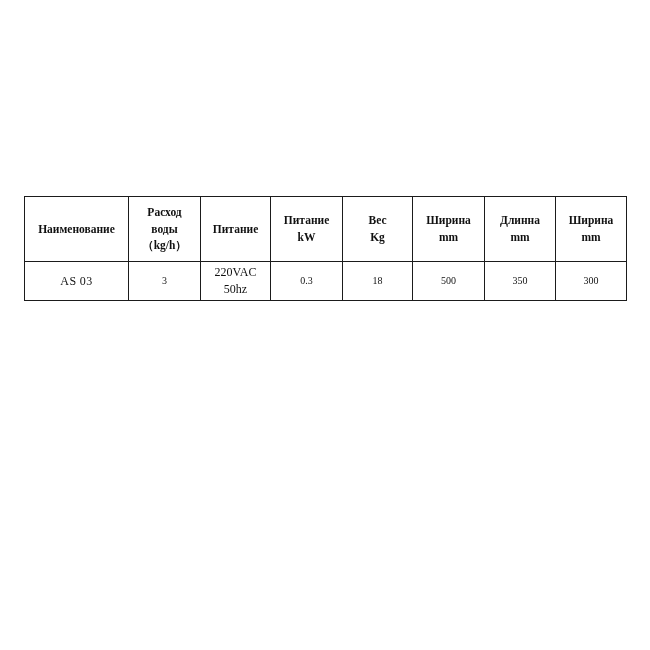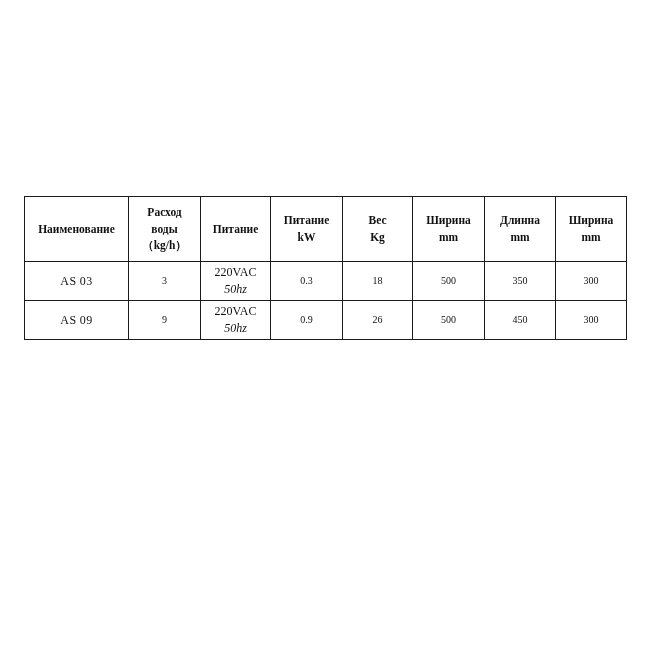--- a/index.html
+++ b/index.html
@@ -63,21 +63,20 @@
     font-size: 12px;
     font-weight: bold;
     letter-spacing: 0.4px;
   }
   td.power {
     font-size: 12px;
     line-height: 1.45;
   }
   td.power .l2 {
     display: block;
-    font-style: italic;
   }
   
   col.c0 { width: 104px; }
   col.c1 { width: 72px; }
   col.c2 { width: 70px; }
   col.c3 { width: 72px; }
   col.c4 { width: 70px; }
   col.c5 { width: 72px; }
   col.c6 { width: 71px; }
   col.c7 { width: 71px; }
@@ -140,29 +139,16 @@
           <td class="power">
             <span>220VAC</span>
             <span class="l2">50hz</span>
           </td>
           <td>0.3</td>
           <td>18</td>
           <td>500</td>
           <td>350</td>
           <td>300</td>
         </tr>
-        <tr>
-          <td class="name">AS 09</td>
-          <td>9</td>
-          <td class="power">
-            <span>220VAC</span>
-            <span class="l2">50hz</span>
-          </td>
-          <td>0.9</td>
-          <td>26</td>
-          <td>500</td>
-          <td>450</td>
-          <td>300</td>
-        </tr>
       </tbody>
     </table>
   </div>
 </div>
 
 </body></html>

